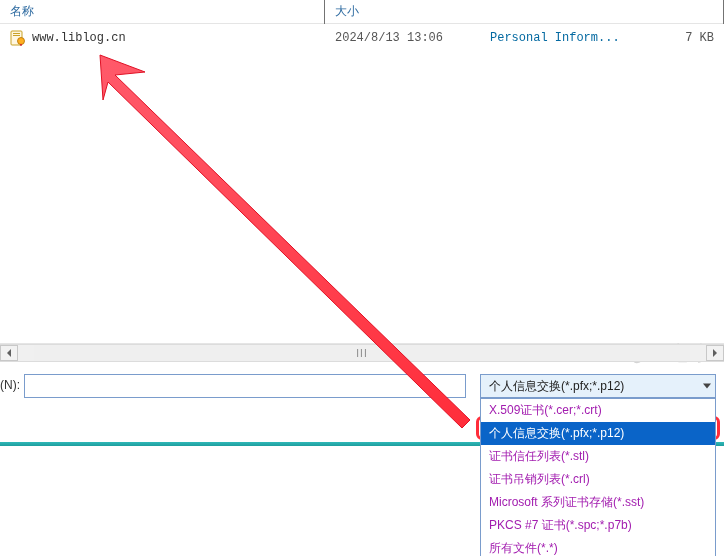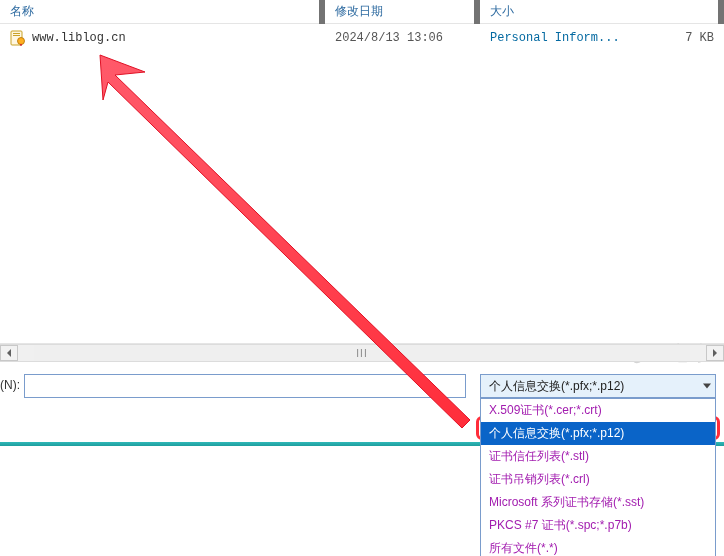--- a/index.html
+++ b/index.html
@@ -16,21 +16,21 @@
     .file-header {
       display: flex;
       height: 24px;
       border-bottom: 1px solid #e5e5e5;
       color: #2d6aa0;
       font-size: 12px;
       align-items: center;
     }
     .file-header .col {
       padding: 12px 10px;
-      border-right: 6px solid #737373;
+      border-right: 1px solid #737373;
       height: 100%;
       display: flex;
       align-items: center;
     }
     .col-name { width: 325px; }
     .col-date { width: 155px; }
     .col-type { width: 150px; }
     .col-size { flex: 1; }
     
     .file-area {
@@ -189,21 +189,20 @@
       top: 544px;
       color: #666;
       font-size: 11px;
     }
   </style>
 </head>
 <body>
 
 <div class="file-header">
   <div class="col col-name">名称</div>
-  <div class="col col-date">修改日期</div>
   <div class="col col-size">大小</div>
 </div>
 
 <div class="file-area">
   <div class="file-row">
     <div class="cell cell-name">
       <span class="file-icon">
         <svg width="16" height="16" viewBox="0 0 16 16">
           <rect x="1" y="1" width="11" height="14" rx="1" fill="#fff7e0" stroke="#c9a227" stroke-width="1"></rect>
           <rect x="3" y="3" width="7" height="1" fill="#c9a227"></rect>

